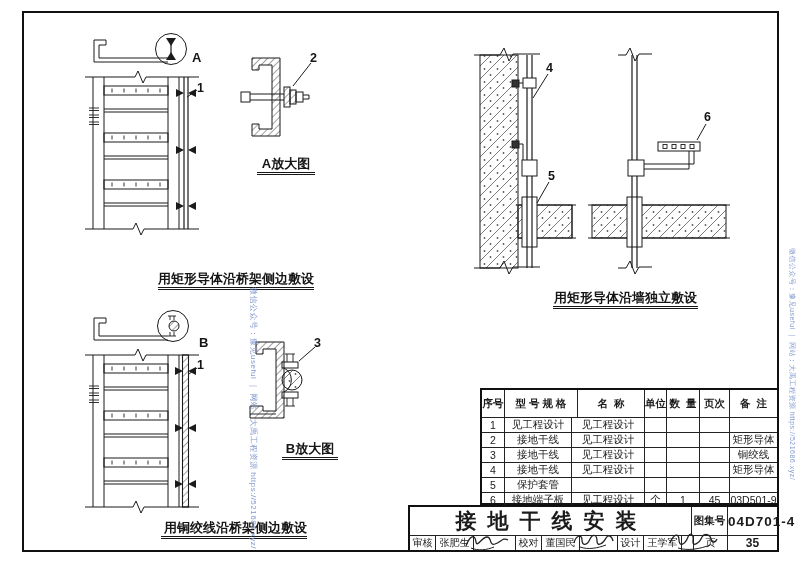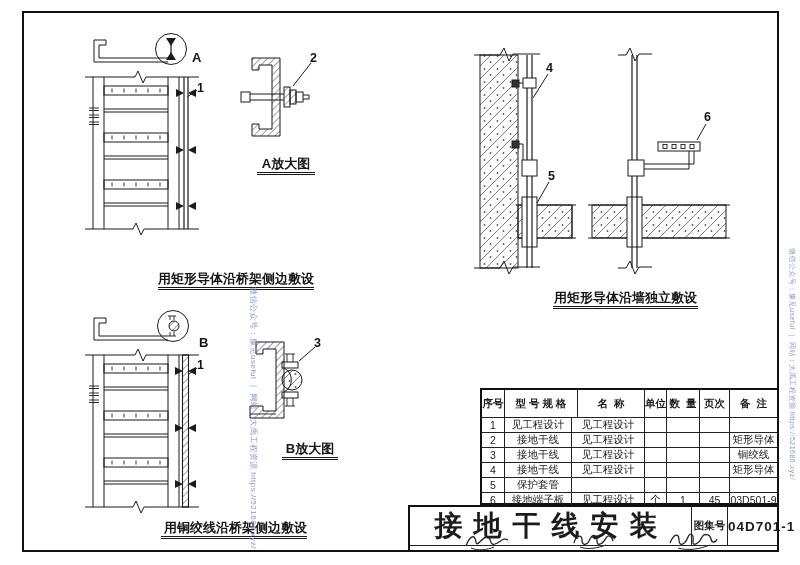--- a/index.html
+++ b/index.html
@@ -26,21 +26,21 @@
   .c3{width:22px;flex:none;} .c4{width:33px;flex:none;} .c5{width:30px;flex:none;}
   .c6{flex:1;}
   
   .tblock{position:absolute;left:408px;top:505px;width:371px;height:47px;
           border:2px solid #111;box-sizing:border-box;display:flex;flex-direction:column;background:#fff;}
   .trowA{display:flex;flex:0 0 26px;border-bottom:1px solid #222;}
   .trowB{display:flex;flex:1;}
   .tcell{border-right:1px solid #222;display:flex;align-items:center;justify-content:center;
          box-sizing:border-box;white-space:nowrap;overflow:visible;}
   .tcell:last-child{border-right:none;}
-  .maintitle{width:282px;flex:none;font-size:28px;font-weight:700;letter-spacing:11px;padding-left:2px;font-family:Liberation Mono, monospace;}
+  .maintitle{width:282px;flex:none;font-size:21px;font-weight:700;letter-spacing:11px;padding-left:2px;font-family:Liberation Mono, monospace;}
   .atlaslab{width:36px;flex:none;font-size:10.5px;font-weight:600;}
   .atlasno{flex:1;font-size:13.5px;font-weight:700;letter-spacing:1px;}
   .sm{font-size:10px;}
   .rb0{width:26px;flex:none;} .rb1{width:38px;flex:none;} .rb2{width:42px;flex:none;}
   .rb3{width:26px;flex:none;} .rb4{width:38px;flex:none;} .rb5{width:38px;flex:none;}
   .rb6{width:26px;flex:none;} .rb7{width:38px;flex:none;} .rb8{width:12px;flex:none;border-right:1px solid #222;}
   .rb9{width:34px;flex:none;} .rb10{flex:1;}
   .sig{position:absolute;}
   
   .wm{position:absolute;font-size:7.5px;color:rgba(125,150,205,0.95);white-space:nowrap;
@@ -304,21 +304,34 @@
       <div class="pcell c4">1</div>
       <div class="pcell c5">45</div>
       <div class="pcell c6">03D501-9</div>
     </div>
   </div>
 
   <div class="tblock">
     <div class="trowA">
       <div class="tcell maintitle">接地干线安装</div>
       <div class="tcell atlaslab">图集号</div>
-      <div class="tcell atlasno">04D701-1</div>
+      <div class="tcell atlasno">04D701-4</div>
+    </div>
+    <div class="trowB">
+      <div class="tcell sm rb0">审核</div>
+      <div class="tcell sm rb1">张肥生</div>
+      <div class="tcell rb2"></div>
+      <div class="tcell sm rb3">校对</div>
+      <div class="tcell sm rb4">董国民</div>
+      <div class="tcell rb5"></div>
+      <div class="tcell sm rb6">设计</div>
+      <div class="tcell sm rb7">王学军</div>
+      <div class="tcell rb8"></div>
+      <div class="tcell sm rb9">页</div>
+      <div class="tcell rb10" style="font-size:12px;font-weight:600;">35</div>
     </div>
   </div>
 
   <svg class="sig" style="left:463px;top:532px;" width="48" height="20">
     <path d="M3,14 C7,3 12,2 13,10 C14,16 19,5 24,5 C29,5 26,14 32,12 C38,10 40,5 45,8" stroke="#222" stroke-width="1.3" fill="none"></path>
     <path d="M8,16 C15,19 24,18 31,15" stroke="#222" stroke-width="1" fill="none"></path>
   </svg>
   <svg class="sig" style="left:570px;top:531px;" width="46" height="20">
     <path d="M4,12 C6,4 12,3 12,9 C12,15 17,15 20,8 C23,2 27,4 27,10 C27,16 33,13 36,7 C38,3 42,5 43,10" stroke="#222" stroke-width="1.3" fill="none"></path>
     <path d="M10,16 C18,19 28,17 36,14" stroke="#222" stroke-width="1" fill="none"></path>

